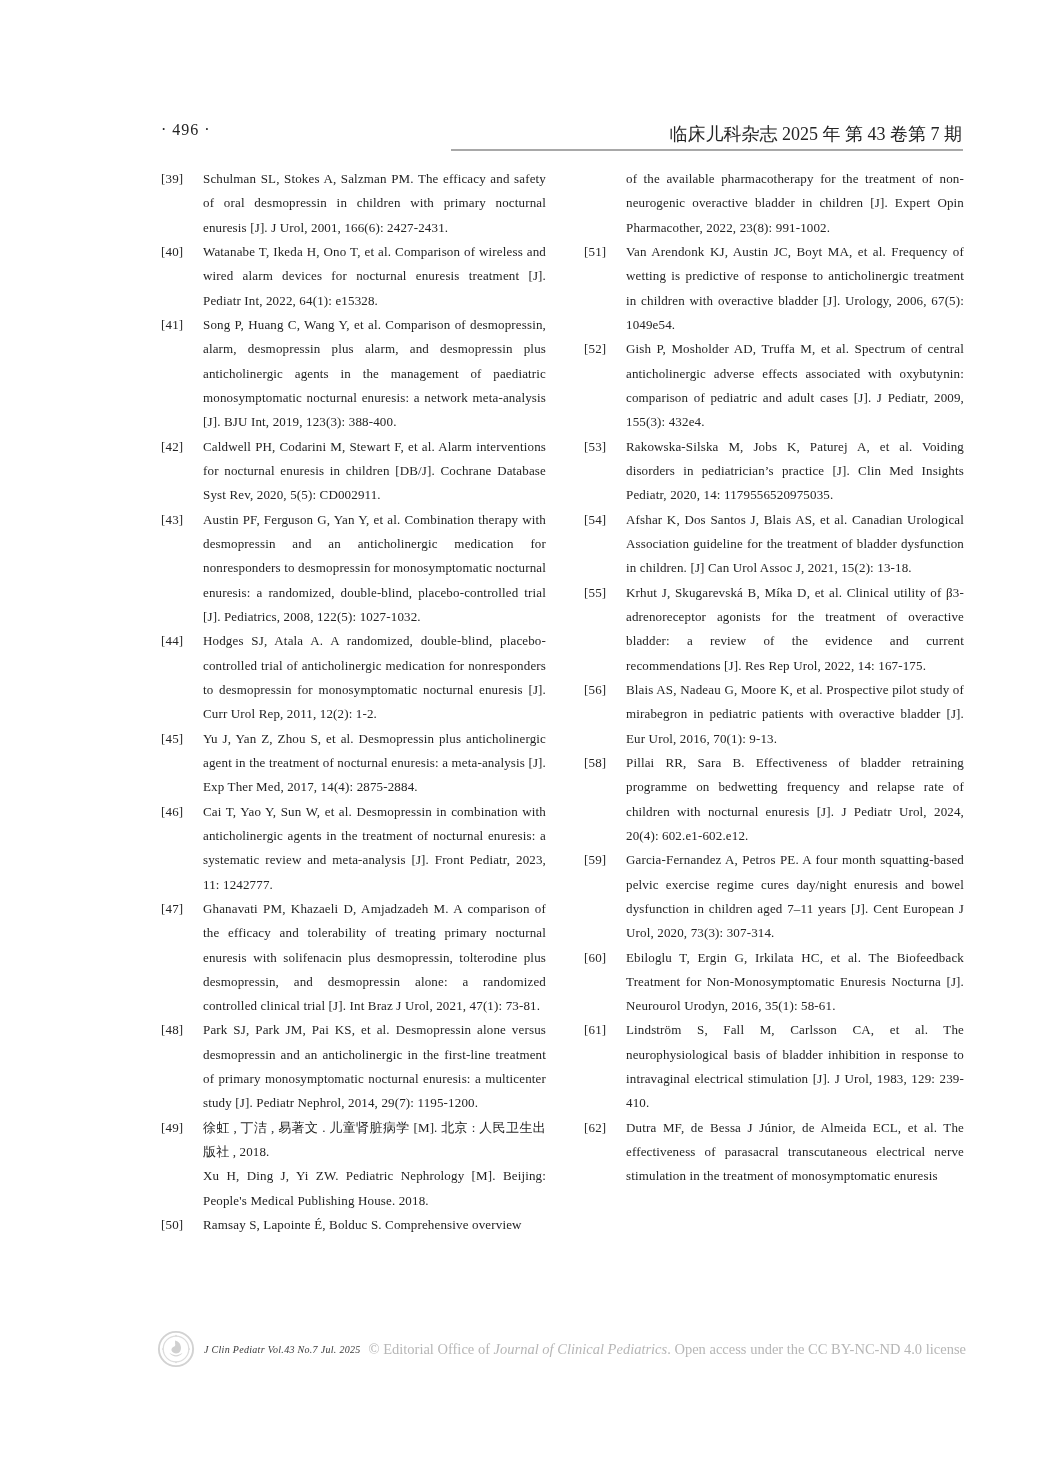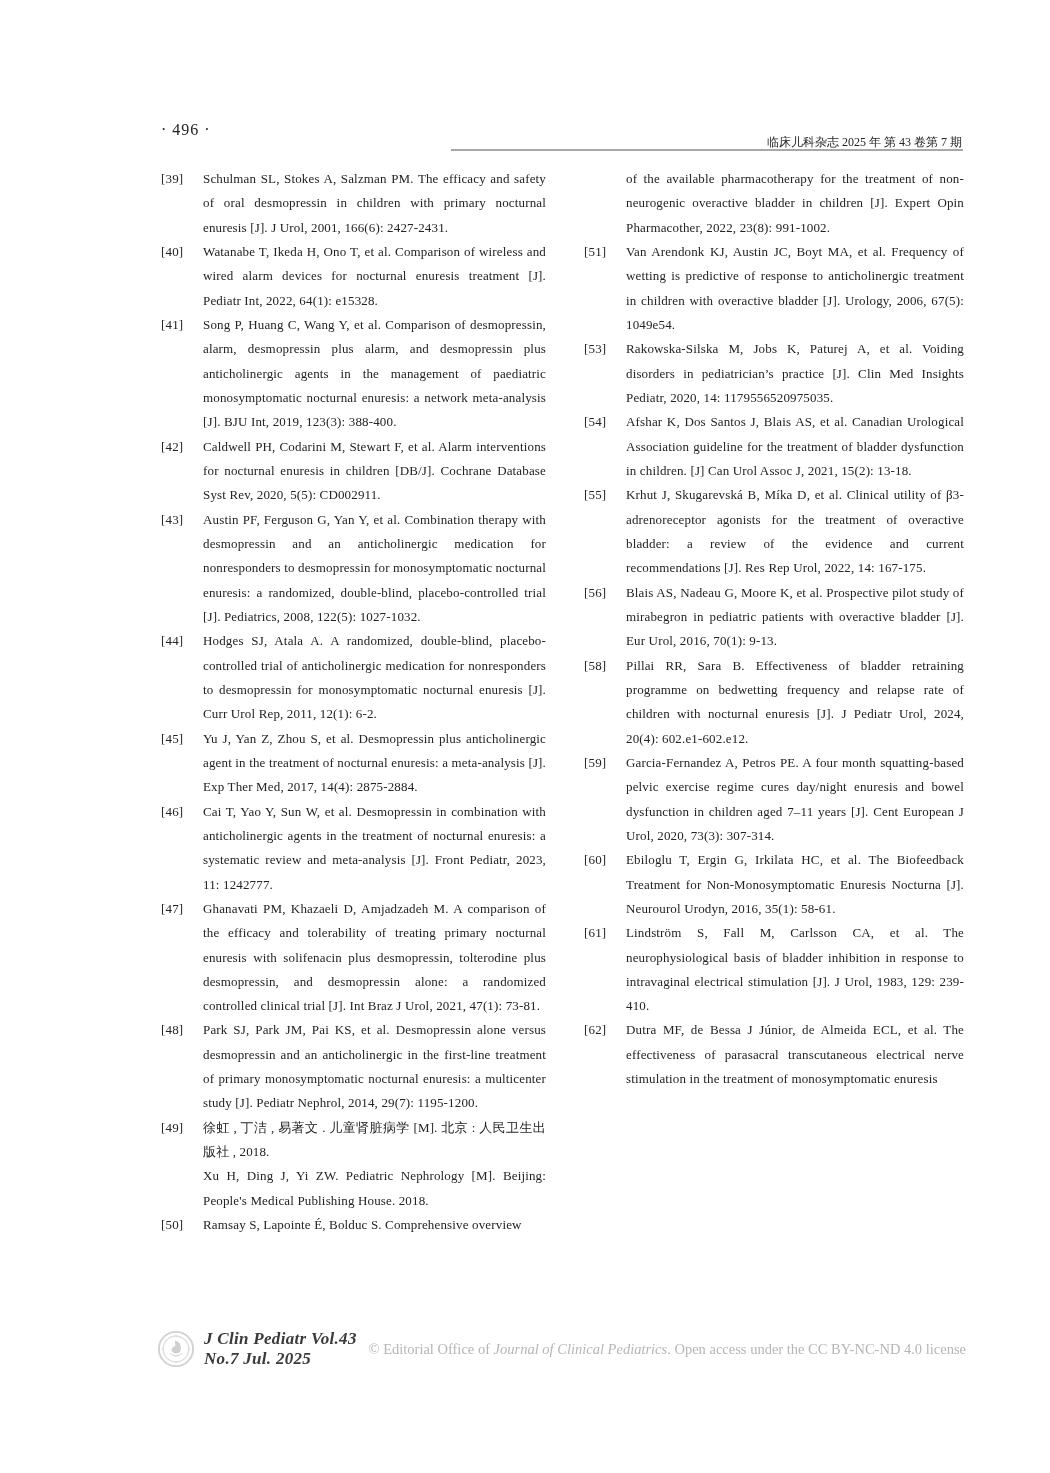--- a/index.html
+++ b/index.html
@@ -13,22 +13,22 @@
     font-family:"Liberation Serif","DejaVu Serif",serif;
     overflow:hidden;
     margin-left:36px;
   }
   
   .page-number {
     position:absolute; left:125px; top:121px;
     font-size:16px; letter-spacing:1px;
   }
   .journal-header {
-    position:absolute; right:124px; top:134px;
-    font-size:12px;
+    position:absolute; right:124px; top:122px;
+    font-size:18px;
   }
   .header-rule {
     position:absolute; left:415px; top:149px;
     width:512px; height:2px; background:#a8a8a8;
   }
   
   .columns {
     position:absolute; left:125px; top:167px;
     width:803px;
     display:flex; gap:38px;
@@ -46,22 +46,22 @@
   }
   .ref-num { position:absolute; left:0; top:0; }
   
   .footer {
     position:absolute; left:121px; right:120px; top:1328px;
     height:42px;
     display:flex; align-items:center;
   }
   .footer-logo { width:38px; height:38px; margin-right:9px; flex:0 0 auto; }
   .footer-journal {
-    font-weight:bold; font-style:italic;
-    font-size:17px; color:#3a3a3a;
+    font-weight:normal; font-style:italic;
+    font-size:10px; color:#3a3a3a;
     letter-spacing:0.3px;
   }
   .footer-copyright {
     margin-left:auto;
     color:#b6b6b6;
     font-size:14.5px;
     white-space:nowrap;
   }
   .footer-copyright .it { font-style:italic;text-align:center; }
 </style>
@@ -74,32 +74,33 @@
   <div class="journal-header">临床儿科杂志 2025 年 第 43 卷第 7 期</div>
   <div class="header-rule"></div>
 
   <div class="columns">
     <div class="col left" id="col-left">
         <div class="ref"><span class="ref-num">[39]</span><span>Schulman SL, Stokes A, Salzman PM. The efficacy and safety of oral desmopressin in children with primary nocturnal enuresis [J]. J Urol, 2001, 166(6): 2427-2431.</span></div>
         <div class="ref"><span class="ref-num">[40]</span><span>Watanabe T, Ikeda H, Ono T, et al. Comparison of wireless and wired alarm devices for nocturnal enuresis treatment [J]. Pediatr Int, 2022, 64(1): e15328.</span></div>
         <div class="ref"><span class="ref-num">[41]</span><span>Song P, Huang C, Wang Y, et al. Comparison of desmopressin, alarm, desmopressin plus alarm, and desmopressin plus anticholinergic agents in the management of paediatric monosymptomatic nocturnal enuresis: a network meta-analysis [J]. BJU Int, 2019, 123(3): 388-400.</span></div>
         <div class="ref"><span class="ref-num">[42]</span><span>Caldwell PH, Codarini M, Stewart F, et al. Alarm interventions for nocturnal enuresis in children [DB/J]. Cochrane Database Syst Rev, 2020, 5(5): CD002911.</span></div>
         <div class="ref"><span class="ref-num">[43]</span><span>Austin PF, Ferguson G, Yan Y, et al. Combination therapy with desmopressin and an anticholinergic medication for nonresponders to desmopressin for monosymptomatic nocturnal enuresis: a randomized, double-blind, placebo-controlled trial [J]. Pediatrics, 2008, 122(5): 1027-1032.</span></div>
-        <div class="ref"><span class="ref-num">[44]</span><span>Hodges SJ, Atala A. A randomized, double-blind, placebo-controlled trial of anticholinergic medication for nonresponders to desmopressin for monosymptomatic nocturnal enuresis [J]. Curr Urol Rep, 2011, 12(1): 6-2.</span></div>
+        <div class="ref"><span class="ref-num">[44]</span><span>Hodges SJ, Atala A. A randomized, double-blind, placebo-controlled trial of anticholinergic medication for nonresponders to desmopressin for monosymptomatic nocturnal enuresis [J]. Curr Urol Rep, 2011, 12(2): 1-2.</span></div>
         <div class="ref"><span class="ref-num">[45]</span><span>Yu J, Yan Z, Zhou S, et al. Desmopressin plus anticholinergic agent in the treatment of nocturnal enuresis: a meta-analysis [J]. Exp Ther Med, 2017, 14(4): 2875-2884.</span></div>
         <div class="ref"><span class="ref-num">[46]</span><span>Cai T, Yao Y, Sun W, et al. Desmopressin in combination with anticholinergic agents in the treatment of nocturnal enuresis: a systematic review and meta-analysis [J]. Front Pediatr, 2023, 11: 1242777.</span></div>
         <div class="ref"><span class="ref-num">[47]</span><span>Ghanavati PM, Khazaeli D, Amjadzadeh M. A comparison of the efficacy and tolerability of treating primary nocturnal enuresis with solifenacin plus desmopressin, tolterodine plus desmopressin, and desmopressin alone: a randomized controlled clinical trial [J]. Int Braz J Urol, 2021, 47(1): 73-81.</span></div>
         <div class="ref"><span class="ref-num">[48]</span><span>Park SJ, Park JM, Pai KS, et al. Desmopressin alone versus desmopressin and an anticholinergic in the first-line treatment of primary monosymptomatic nocturnal enuresis: a multicenter study [J]. Pediatr Nephrol, 2014, 29(7): 1195-1200.</span></div>
         <div class="ref"><span class="ref-num">[49]</span><span>徐虹 , 丁洁 , 易著文 . 儿童肾脏病学 [M]. 北京 : 人民卫生出版社 , 2018.</span></div>
         <div class="ref"><span class="ref-num"></span><span>Xu H, Ding J, Yi ZW. Pediatric Nephrology [M]. Beijing: People's Medical Publishing House. 2018.</span></div>
         <div class="ref"><span class="ref-num">[50]</span><span>Ramsay S, Lapointe É, Bolduc S. Comprehensive overview</span></div>
       </div>
     <div class="col right" id="col-right">
         <div class="ref"><span class="ref-num"></span><span>of the available pharmacotherapy for the treatment of non-neurogenic overactive bladder in children [J]. Expert Opin Pharmacother, 2022, 23(8): 991-1002.</span></div>
         <div class="ref"><span class="ref-num">[51]</span><span>Van Arendonk KJ, Austin JC, Boyt MA, et al. Frequency of wetting is predictive of response to anticholinergic treatment in children with overactive bladder [J]. Urology, 2006, 67(5): 1049e54.</span></div>
+        <div class="ref"><span class="ref-num">[52]</span><span>Gish P, Mosholder AD, Truffa M, et al. Spectrum of central anticholinergic adverse effects associated with oxybutynin: comparison of pediatric and adult cases [J]. J Pediatr, 2009, 155(3): 432e4.</span></div>
         <div class="ref"><span class="ref-num">[53]</span><span>Rakowska-Silska M, Jobs K, Paturej A, et al. Voiding disorders in pediatrician’s practice [J]. Clin Med Insights Pediatr, 2020, 14: 1179556520975035.</span></div>
         <div class="ref"><span class="ref-num">[54]</span><span>Afshar K, Dos Santos J, Blais AS, et al. Canadian Urological Association guideline for the treatment of bladder dysfunction in children. [J] Can Urol Assoc J, 2021, 15(2): 13-18.</span></div>
         <div class="ref"><span class="ref-num">[55]</span><span>Krhut J, Skugarevská B, Míka D, et al. Clinical utility of β3-adrenoreceptor agonists for the treatment of overactive bladder: a review of the evidence and current recommendations [J]. Res Rep Urol, 2022, 14: 167-175.</span></div>
         <div class="ref"><span class="ref-num">[56]</span><span>Blais AS, Nadeau G, Moore K, et al. Prospective pilot study of mirabegron in pediatric patients with overactive bladder [J]. Eur Urol, 2016, 70(1): 9-13.</span></div>
         <div class="ref"><span class="ref-num">[58]</span><span>Pillai RR, Sara B. Effectiveness of bladder retraining programme on bedwetting frequency and relapse rate of children with nocturnal enuresis [J]. J Pediatr Urol, 2024, 20(4): 602.e1-602.e12.</span></div>
         <div class="ref"><span class="ref-num">[59]</span><span>Garcia-Fernandez A, Petros PE. A four month squatting-based pelvic exercise regime cures day/night enuresis and bowel dysfunction in children aged 7–11 years [J]. Cent European J Urol, 2020, 73(3): 307-314.</span></div>
         <div class="ref"><span class="ref-num">[60]</span><span>Ebiloglu T, Ergin G, Irkilata HC, et al. The Biofeedback Treatment for Non-Monosymptomatic Enuresis Nocturna [J]. Neurourol Urodyn, 2016, 35(1): 58-61.</span></div>
         <div class="ref"><span class="ref-num">[61]</span><span>Lindström S, Fall M, Carlsson CA, et al. The neurophysiological basis of bladder inhibition in response to intravaginal electrical stimulation [J]. J Urol, 1983, 129: 239-410.</span></div>
         <div class="ref"><span class="ref-num">[62]</span><span>Dutra MF, de Bessa J Júnior, de Almeida ECL, et al. The effectiveness of parasacral transcutaneous electrical nerve stimulation in the treatment of monosymptomatic enuresis</span></div>
       </div>

